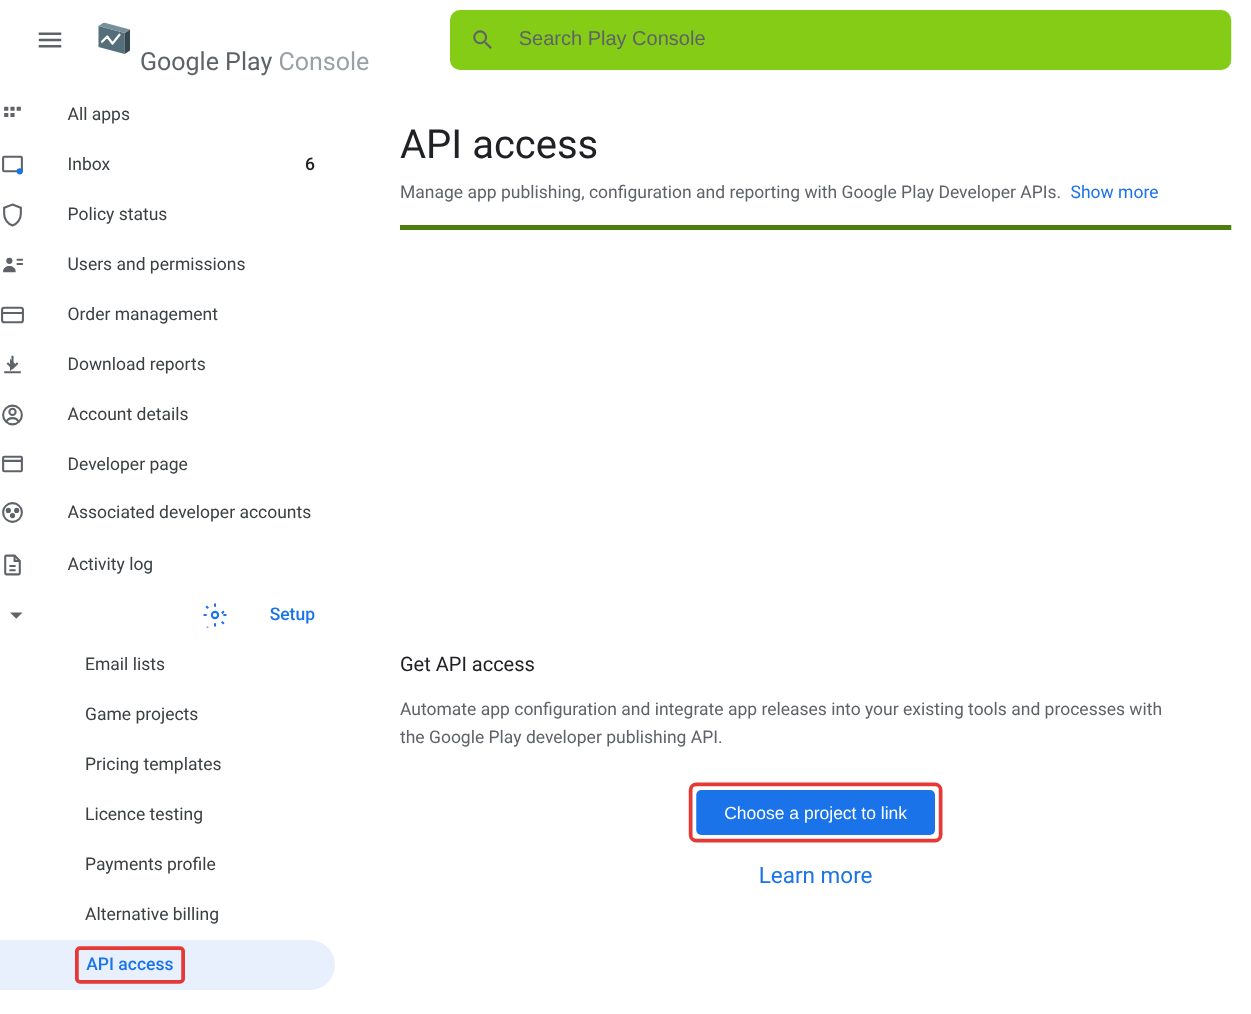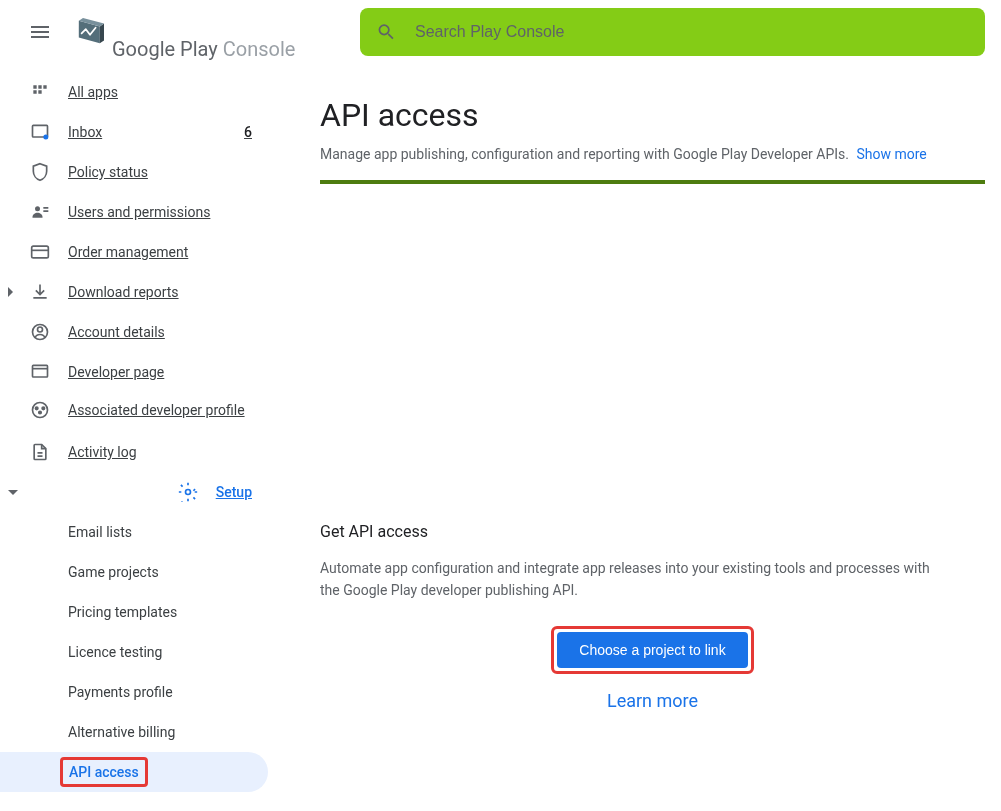--- a/index.html
+++ b/index.html
@@ -75,30 +75,28 @@
     }
     .sidebar {
       width: 280px;
       overflow-y: auto;
       padding-top: 8px;
     }
     .nav-item {
       display: flex;
       align-items: center;
       height: 40px;
-      padding-left: 30px;
       padding-right: 16px;
       cursor: pointer;
       border-radius: 0 20px 20px 0;
       margin-right: 12px;
       position: relative;
-      gap: 18px;
+      gap: 34px;
       font-size: 14px;
       color: #3c4043;
-      text-decoration: underline;
     }
     .nav-item.tall {
       height: auto;
       min-height: 40px;
       padding-top: 10px;
       padding-bottom: 10px;
       align-items: flex-start;
     }
     .nav-item.tall .nav-icon {
       margin-top: -2px;
@@ -333,21 +331,21 @@
     </div>
     <div class="nav-item tall">
       <span class="nav-icon">
           <svg width="20" height="20" viewBox="0 0 24 24" fill="none" stroke="#5f6368" stroke-width="2">
             <circle cx="12" cy="12" r="9"></circle>
             <circle cx="8" cy="10" r="1.5" fill="#5f6368"></circle>
             <circle cx="16" cy="10" r="1.5" fill="#5f6368"></circle>
             <circle cx="12" cy="15" r="1.5" fill="#5f6368"></circle>
           </svg>
         </span>
-      <span>Associated developer profile</span>
+      <span>Associated developer accounts</span>
     </div>
     <div class="nav-item">
       <span class="nav-icon">
           <svg width="20" height="20" viewBox="0 0 24 24" fill="none" stroke="#5f6368" stroke-width="2">
             <path d="M14 3H6a1 1 0 00-1 1v16a1 1 0 001 1h12a1 1 0 001-1V8l-5-5z"></path>
             <path d="M14 3v5h5M9 13h6M9 17h6"></path>
           </svg>
         </span>
       <span>Activity log</span>
     </div>

